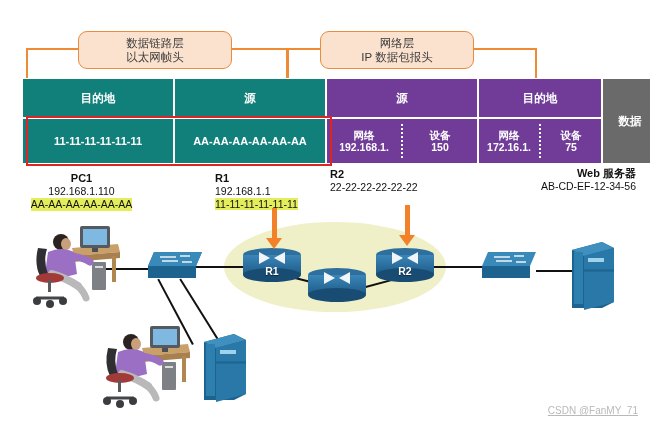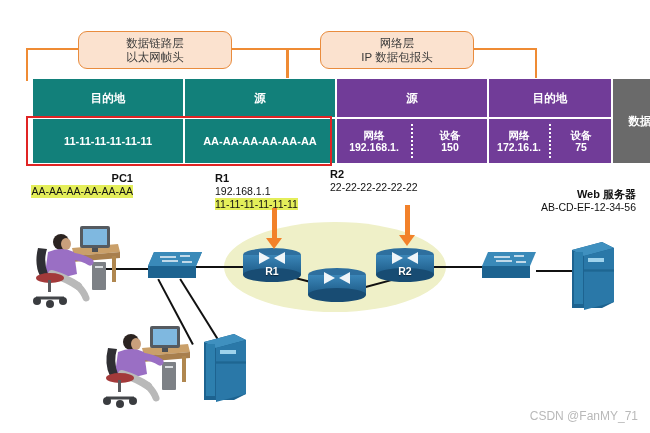--- a/index.html
+++ b/index.html
@@ -40,21 +40,21 @@
     border: 2.2px solid #ef8b34;
     border-bottom: none;
     z-index: 3;
   }
   #bracket-dll { left: 26px; top: 48px; width: 258px; height: 31px; }
   #bracket-net { left: 287px; top: 48px; width: 246px; height: 31px; }
 
   
   #pdu-table {
     position: absolute;
-    left: 32px; top: 78px;
+    left: 22px; top: 78px;
     width: 608px; height: 86px;
     z-index: 4;
   }
   .cell {
     position: absolute;
     box-sizing: border-box;
     border: 1.3px solid #ffffff;
     color: #ffffff;
     display: flex;
     align-items: center;
@@ -114,25 +114,25 @@
     position: absolute;
     font-size: 10.5px;
     line-height: 13px;
     color: #111;
     z-index: 5;
     white-space: nowrap;
   }
   .devlabel .name { font-weight: bold; font-size: 11px; }
   .hl { background: #e4ee5a; }
 
-  #label-pc1    { left: 30px;  top: 172px; text-align: right; }
+  #label-pc1    { left: 30px;  top: 172px; text-align: center; }
   #label-pc1 .hl { display: inline-block; }
   #label-r1     { left: 215px; top: 172px; text-align: left; }
   #label-r2     { left: 330px; top: 168px; text-align: left; }
-  #label-server { left: 486px; top: 188px; text-align: right; width: 150px; }
+  #label-server { left: 486px; top: 167px; text-align: right; width: 150px; }
 
   
   #wan-cloud {
     position: absolute;
     left: 224px; top: 222px;
     width: 222px; height: 90px;
     background: #eff0c8;
     border-radius: 50%;
     z-index: 1;
   }
@@ -188,24 +188,25 @@
 
   
   .server { width: 46px; height: 66px; }
 
   
   .workstation { width: 98px; height: 86px; }
 
   
   #watermark {
     position: absolute;
-    right: 12px; bottom: 10px;
-    font-size: 12px;
+    right: 12px; bottom: 17px;
+    font-size: 10px;
     color: #b9b9b9;
     z-index: 8;
+    text-decoration: underline;
   }
 </style>
 </head>
 <body>
 
 <div id="stage">
 
   <div class="bracket" id="bracket-dll"></div>
   <div class="bracket" id="bracket-net"></div>
 
@@ -255,20 +256,21 @@
       </div>
     </div>
 
     <div class="cell gray" id="c-data">数据</div>
   </div>
 
   <div id="red-box"></div>
 
   <div class="devlabel" id="label-pc1">
     <div class="name">PC1</div>
+    <div>192.168.1.110</div>
     <div style="width:103px; white-space:normal;"><span class="hl">AA-AA-AA-AA-AA-AA</span></div>
   </div>
 
   <div class="devlabel" id="label-r1">
     <div class="name">R1</div>
     <div>192.168.1.1</div>
     <div><span class="hl">11-11-11-11-11-11</span></div>
   </div>
 
   <div class="devlabel" id="label-r2">

